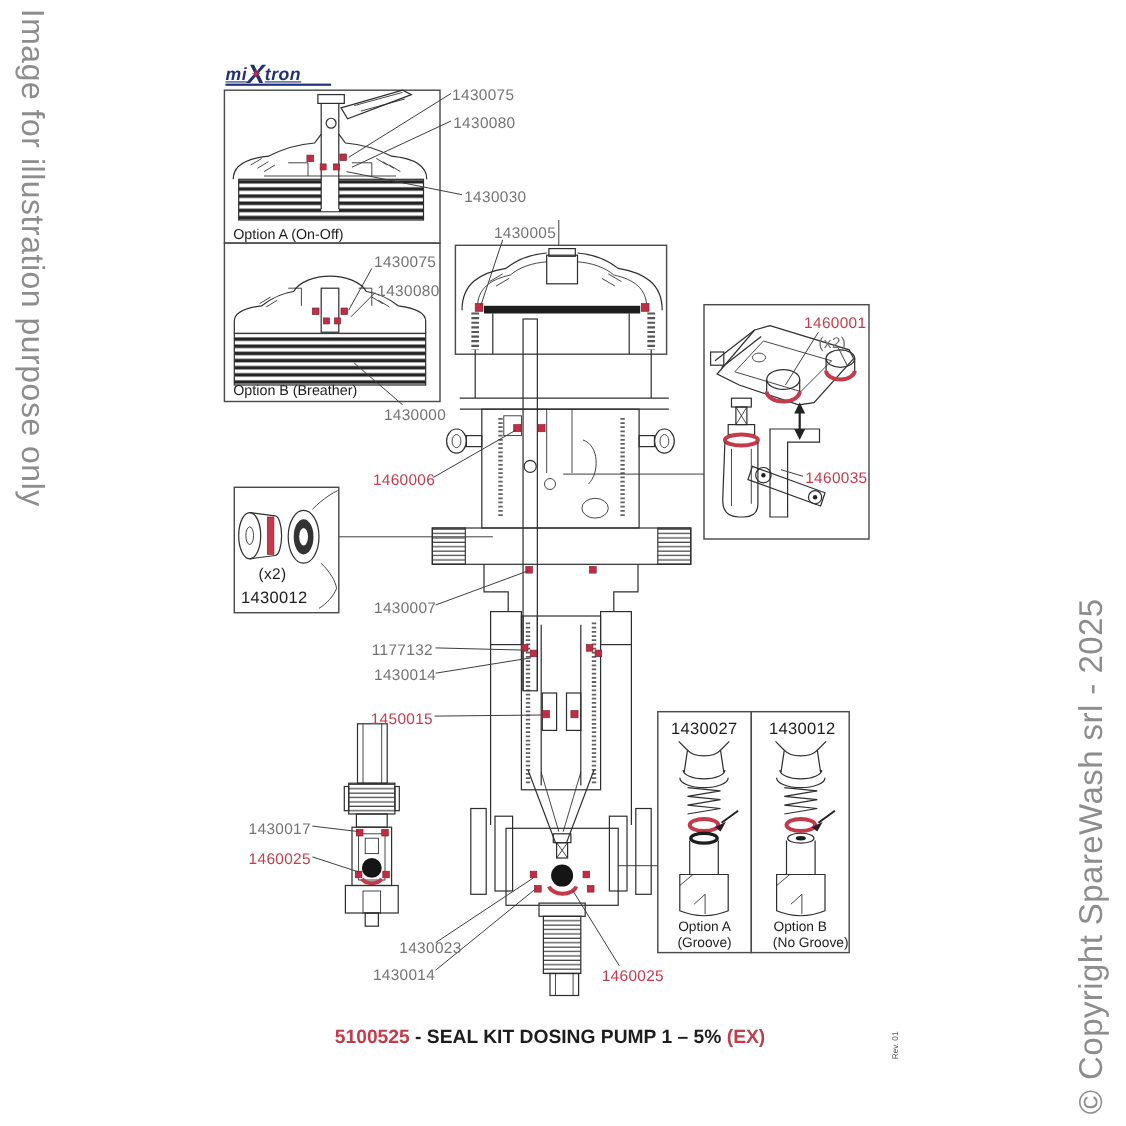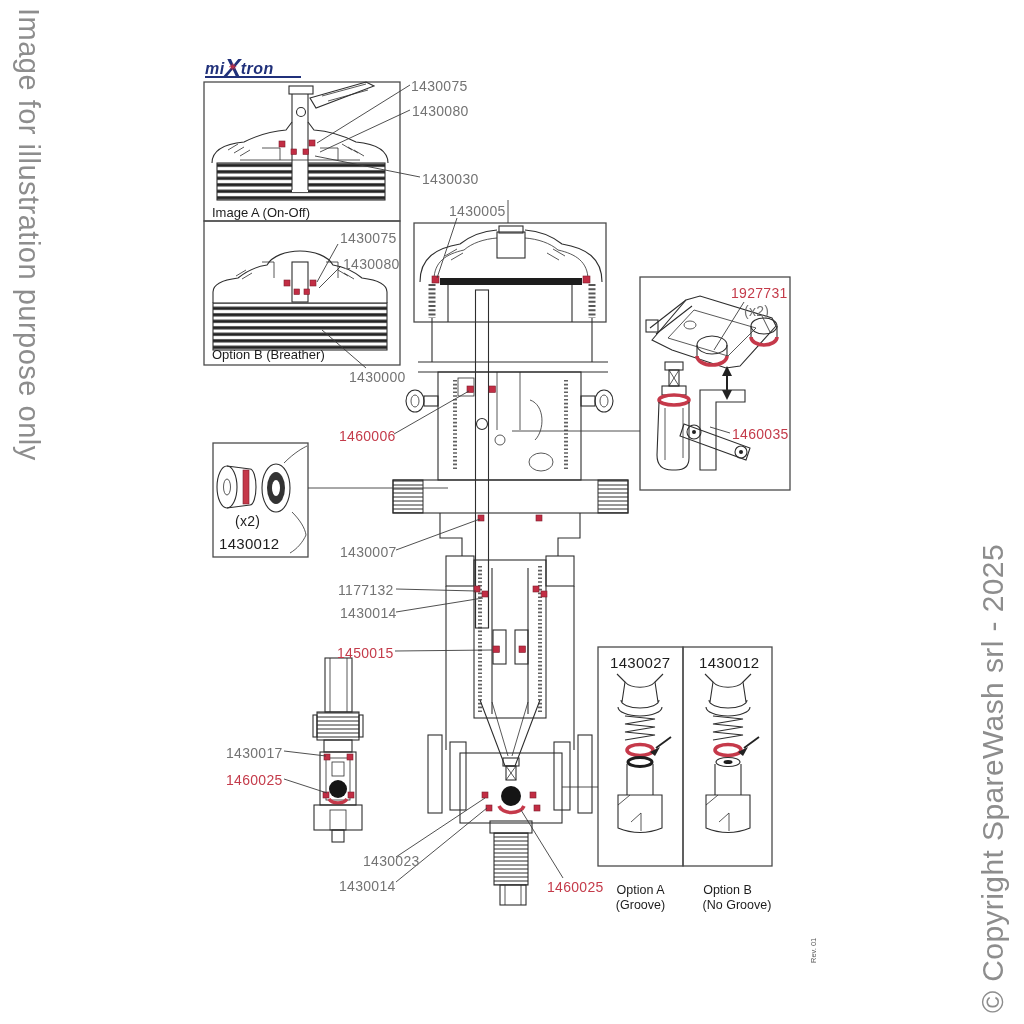--- a/index.html
+++ b/index.html
@@ -13,31 +13,31 @@
   .red-dot{fill:#c22d44;stroke:#7e1f2e;stroke-width:0.6;}
   .red-ring{fill:none;stroke:#c5394a;stroke-width:3.6;}
   .dark{fill:#1d1d1d;}
   .bellow{stroke:#3a3a3a;stroke-width:7;stroke-dasharray:2 2.2;fill:none;opacity:.85;}
   .coil{stroke:#3a3a3a;stroke-width:4;stroke-dasharray:1.6 2.2;fill:none;opacity:.8;}
 
   .plabel{position:absolute;font-size:14px;line-height:1.15;color:#737373;white-space:nowrap;
           letter-spacing:.3px;}
   .plabel.red{color:#c43b4a;}
   .caption{position:absolute;font-size:13px;color:#1d1d1d;white-space:nowrap;}
-  .cap-center{position:absolute;font-size:12.5px;color:#1d1d1d;text-align:center;white-space:nowrap;margin-top:48px;}
+  .cap-center{position:absolute;font-size:12.5px;color:#1d1d1d;text-align:center;white-space:nowrap;}
   .boxpart{position:absolute;font-size:15px;color:#1d1d1d;white-space:nowrap;letter-spacing:.3px;}
 
   #watermark-left{position:absolute;left:45px;top:8px;transform:rotate(90deg);
     transform-origin:0 0;font-size:29px;color:#8d8d8d;letter-spacing:.5px;white-space:nowrap;}
   #copyright-right{position:absolute;left:976px;top:1013px;transform:rotate(-90deg);
     transform-origin:0 0;font-size:30px;color:#8d8d8d;letter-spacing:.4px;white-space:nowrap;}
 
   #logo{position:absolute;left:205px;top:52px;color:#20307a;font-style:italic;font-weight:bold;
         white-space:nowrap;}
-  #logo .lg-sm{font-size:16px;letter-spacing:.5px;}
+  #logo .lg-sm{font-size:16px;letter-spacing:.5px;text-decoration:underline;}
   #logo .lg-x{font-size:24px;position:relative;top:2px;}
   #logo .lg-star{position:absolute;left:24px;top:10px;color:#c22d44;font-size:9px;font-style:normal;}
   #logo-underline{position:absolute;left:205px;top:76px;width:96px;height:2px;background:#20307a;}
 
   #title-line{position:absolute;left:240px;top:932px;width:520px;text-align:center;
     font-size:17.5px;font-weight:bold;color:#1d1d1d;white-space:nowrap;}
   #title-line .red{color:#c43b4a;}
 
   #rev-note{position:absolute;left:809px;top:963px;transform:rotate(-90deg);transform-origin:0 0;
     font-size:7.5px;color:#555;white-space:nowrap;}
@@ -302,51 +302,52 @@
 
   <div id="watermark-left">Image for illustration purpose only</div>
   <div id="copyright-right">© Copyright SpareWash srl - 2025</div>
 
   <div id="logo">
     <span class="lg-sm">mi</span><span class="lg-x">X</span><span class="lg-sm">tron</span>
     <span class="lg-star">✳</span>
   </div>
   <div id="logo-underline"></div>
 
-  <div class="caption" style="left:212px;top:205px;">Image A (On-Off)</div>
+  <div class="caption" style="left:212px;top:205px;">Option A (On-Off)</div>
   <div class="caption" style="left:212px;top:347px;">Option B (Breather)</div>
 
   <div class="boxpart" style="left:235px;top:513px;font-size:14px;">(x2)</div>
   <div class="boxpart" style="left:219px;top:535px;">1430012</div>
 
   <div class="boxpart" style="left:610px;top:654px;">1430027</div>
   <div class="boxpart" style="left:699px;top:654px;">1430012</div>
   <div class="cap-center" style="left:598px;top:835px;width:85px;">Option A</div>
   <div class="cap-center" style="left:598px;top:850px;width:85px;">(Groove)</div>
   <div class="cap-center" style="left:683px;top:835px;width:89px;">Option B</div>
   <div class="cap-center" style="left:683px;top:850px;width:108px;">(No Groove)</div>
 
   <div id="labels-layer">
       <div class="plabel" style="left: 411px; top: 78px;">1430075</div>
       <div class="plabel" style="left: 412px; top: 103px;">1430080</div>
       <div class="plabel" style="left: 422px; top: 171px;">1430030</div>
       <div class="plabel" style="left: 449px; top: 203px;">1430005</div>
       <div class="plabel" style="left: 340px; top: 230px;">1430075</div>
       <div class="plabel" style="left: 343px; top: 256px;">1430080</div>
       <div class="plabel" style="left: 349px; top: 369px;">1430000</div>
-      <div class="plabel red" style="left: 731px; top: 285px;">1927731</div>
+      <div class="plabel red" style="left: 731px; top: 285px;">1460001</div>
       <div class="plabel" style="left: 744px; top: 303px;">(x2)</div>
       <div class="plabel red" style="left: 732px; top: 426px;">1460035</div>
       <div class="plabel red" style="left: 339px; top: 428px;">1460006</div>
       <div class="plabel" style="left: 340px; top: 544px; text-align: right;">1430007</div>
       <div class="plabel" style="left: 338px; top: 582px;">1177132</div>
       <div class="plabel" style="left: 340px; top: 605px;">1430014</div>
       <div class="plabel red" style="left: 337px; top: 645px;">1450015</div>
       <div class="plabel" style="left: 226px; top: 745px;">1430017</div>
       <div class="plabel red" style="left: 226px; top: 772px;">1460025</div>
       <div class="plabel" style="left: 339px; top: 853px; margin-left: 24px;">1430023</div>
       <div class="plabel" style="left: 339px; top: 878px;">1430014</div>
       <div class="plabel red" style="left: 547px; top: 879px;">1460025</div>
     </div>
 
+  <div id="title-line"><span class="red">5100525</span><span> - SEAL KIT DOSING PUMP 1 – 5% </span><span class="red">(EX)</span></div>
 
   <div id="rev-note">Rev. 01</div>
 </div>
 
 </body></html>

